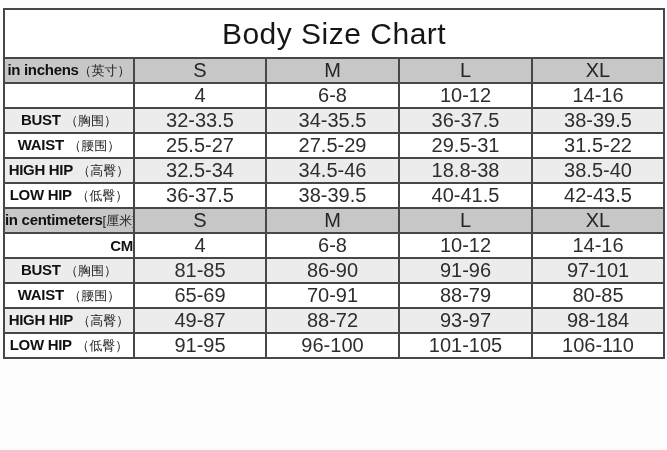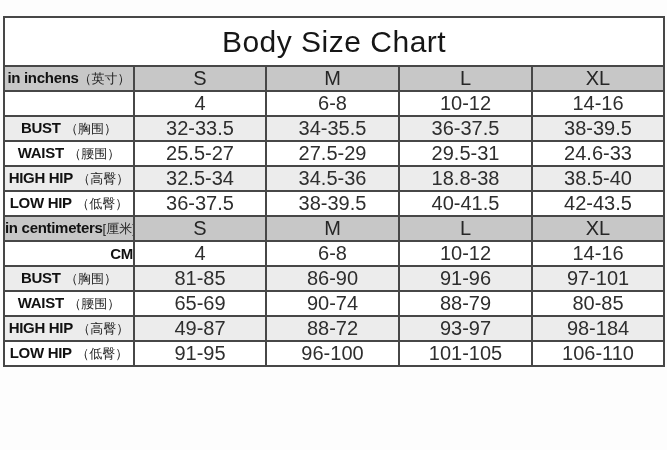--- a/index.html
+++ b/index.html
@@ -18,21 +18,21 @@
     color:var(--text);
     overflow:hidden;
   }
   .sheet{
     position:relative;
     width:667px;height:450px;
     background:#fdfdfd;
   }
   table.size-chart{
     position:absolute;
-    left:3px;top:16px;
+    left:3px;top:8px;
     width:660px;height:332px;
     border-collapse:collapse;
     table-layout:fixed;
     background:#fff;
   }
   table.size-chart td,table.size-chart th{
     border:2px solid var(--border);
     padding:0;
     text-align:center;
     vertical-align:middle;
@@ -124,30 +124,30 @@
     </tr>
 
     <tr>
       <td class="label">
         <span class="lbl-en">WAIST</span>
         <span class="lbl-zh">（腰围）</span>
       </td>
       <td class="num">25.5-27</td>
       <td class="num">27.5-29</td>
       <td class="num">29.5-31</td>
-      <td class="num">24.6-33</td>
+      <td class="num">31.5-22</td>
     </tr>
 
     <tr class="alt">
       <td class="label">
         <span class="lbl-en">HIGH HIP</span>
         <span class="lbl-zh">（高臀）</span>
       </td>
       <td class="num">32.5-34</td>
-      <td class="num">34.5-36</td>
+      <td class="num">34.5-46</td>
       <td class="num">18.8-38</td>
       <td class="num">38.5-40</td>
     </tr>
 
     <tr>
       <td class="label">
         <span class="lbl-en">LOW HIP</span>
         <span class="lbl-zh">（低臀）</span>
       </td>
       <td class="num">36-37.5</td>
@@ -186,21 +186,21 @@
       <td class="num">91-96</td>
       <td class="num">97-101</td>
     </tr>
 
     <tr>
       <td class="label">
         <span class="lbl-en">WAIST</span>
         <span class="lbl-zh">（腰围）</span>
       </td>
       <td class="num">65-69</td>
-      <td class="num">90-74</td>
+      <td class="num">70-91</td>
       <td class="num">88-79</td>
       <td class="num">80-85</td>
     </tr>
 
     <tr class="alt">
       <td class="label">
         <span class="lbl-en">HIGH HIP</span>
         <span class="lbl-zh">（高臀）</span>
       </td>
       <td class="num">49-87</td>

